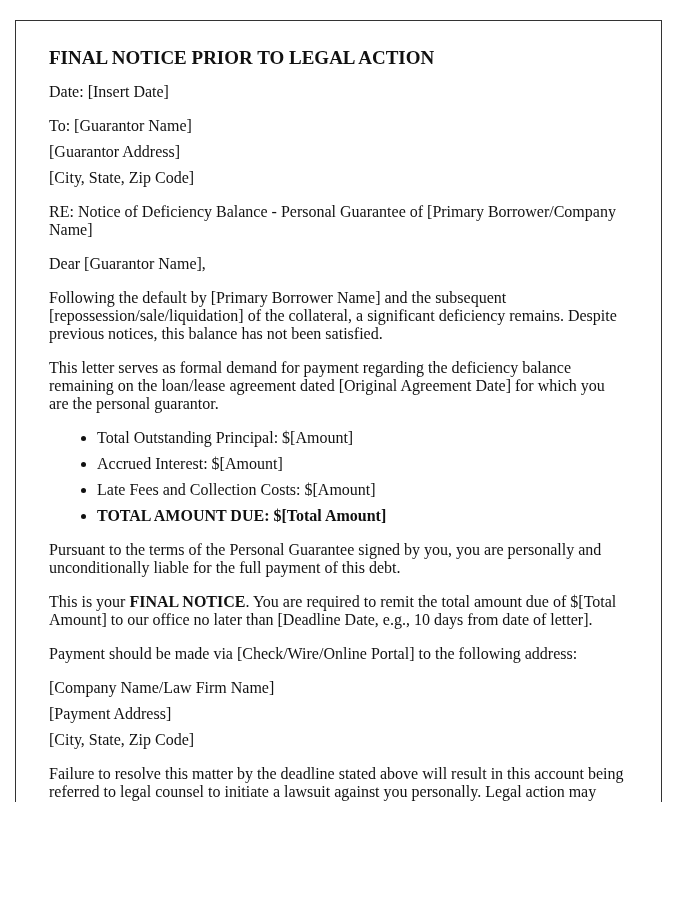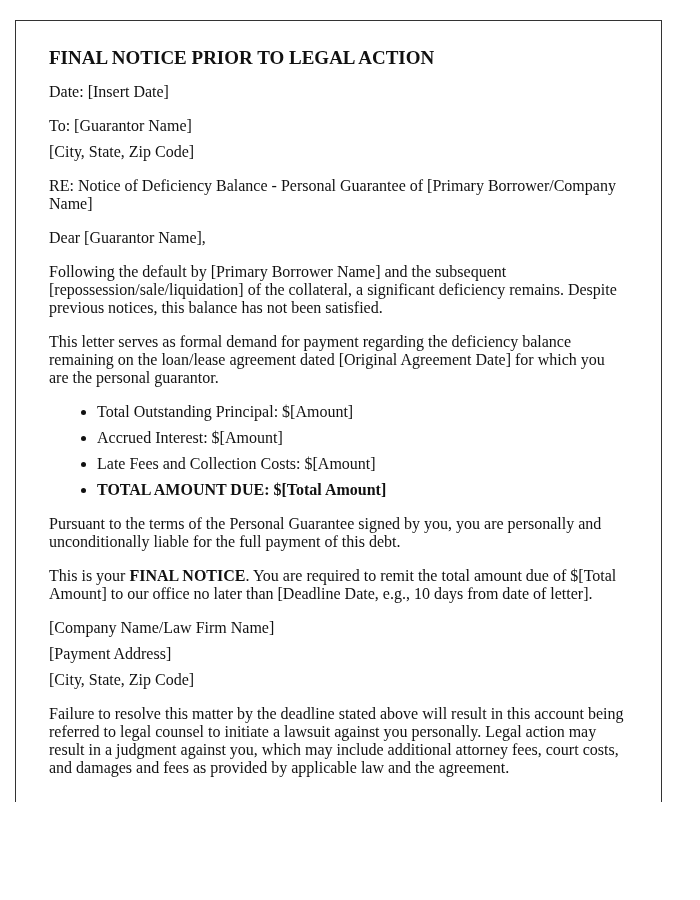--- a/index.html
+++ b/index.html
@@ -64,20 +64,21 @@
 
 <div class="page-viewport">
   <div class="letter">
 
     <p class="title">FINAL NOTICE PRIOR TO LEGAL ACTION</p>
 
     <p>Date: [Insert Date]</p>
 
     <p>
       <span class="line">To: [Guarantor Name]</span>
+      <span class="line">[Guarantor Address]</span>
       <span class="line">[City, State, Zip Code]</span>
     </p>
 
     <p>RE: Notice of Deficiency Balance - Personal Guarantee of [Primary Borrower/Company Name]</p>
 
     <p>Dear [Guarantor Name],</p>
 
     <p>Following the default by [Primary Borrower Name] and the subsequent [repossession/sale/liquidation] of the collateral, a significant deficiency remains. Despite previous notices, this balance has not been satisfied.</p>
 
     <p>This letter serves as formal demand for payment regarding the deficiency balance remaining on the loan/lease agreement dated [Original Agreement Date] for which you are the personal guarantor.</p>
@@ -87,20 +88,21 @@
       <li>Total Outstanding Principal: $[Amount]</li>
       <li>Accrued Interest: $[Amount]</li>
       <li>Late Fees and Collection Costs: $[Amount]</li>
       <li class="total">TOTAL AMOUNT DUE: $[Total Amount]</li>
     </ul>
 
     <p>Pursuant to the terms of the Personal Guarantee signed by you, you are personally and unconditionally liable for the full payment of this debt.</p>
 
     <p><span>This is your </span><b>FINAL NOTICE</b><span>. You are required to remit the total amount due of $[Total Amount] to our office no later than [Deadline Date, e.g., 10 days from date of letter].</span></p>
 
+    <p>Payment should be made via [Check/Wire/Online Portal] to the following address:</p>
 
     <p>
       <span class="line">[Company Name/Law Firm Name]</span>
       <span class="line">[Payment Address]</span>
       <span class="line">[City, State, Zip Code]</span>
     </p>
 
     <p><span>Failure to resolve this matter by the deadline stated above will result in this account being referred to legal counsel to initiate a lawsuit against you personally. Legal action may result in a judgment against you, which may include additional attorney fees, court costs,</span> <span>and damages and fees as provided by applicable law and the agreement.</span></p>
 
   </div>

